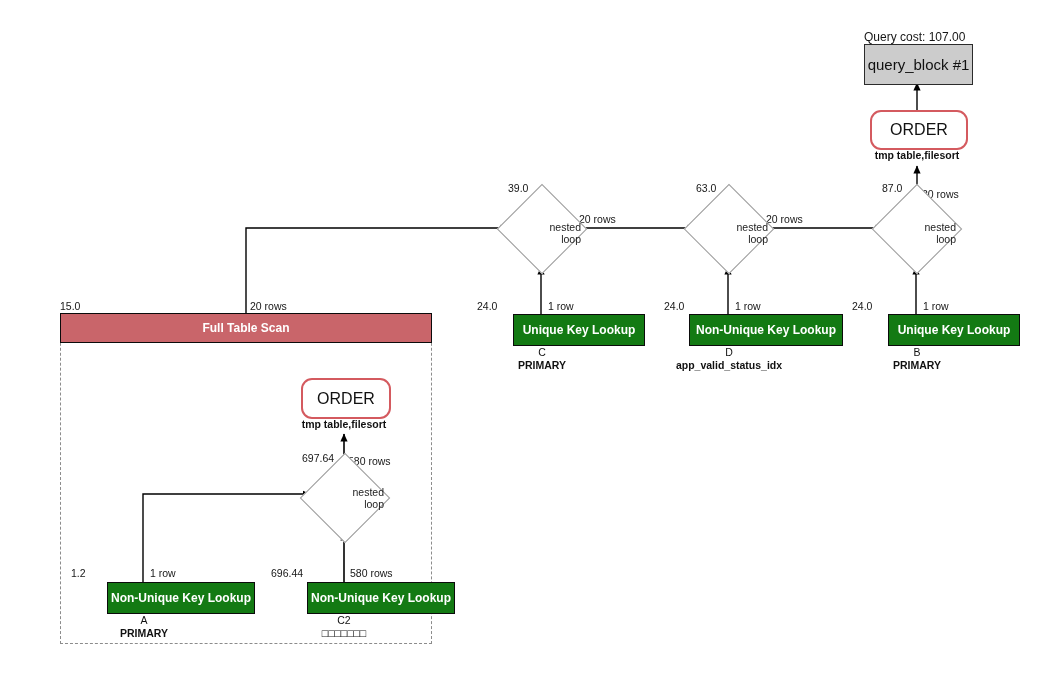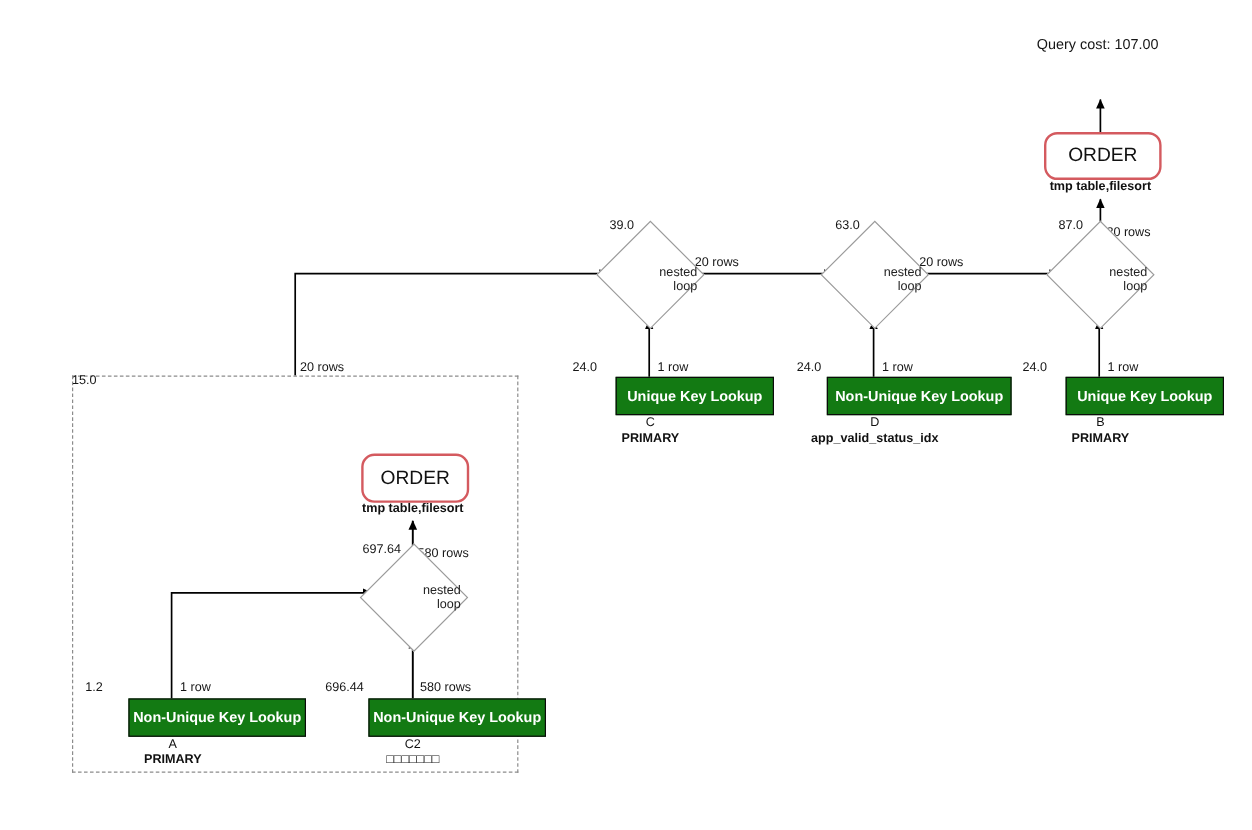--- a/index.html
+++ b/index.html
@@ -111,20 +111,21 @@
      up, right into nested loop (sub) --&gt;
     <polyline points="143,582 143,494 310,494" fill="none" stroke="#000" stroke-width="1.4" marker-end="url(#ah)"></polyline>
      nested loop (sub) --&gt;
     <line x1="344" y1="582" x2="344" y2="533" stroke="#000" stroke-width="1.6" marker-end="url(#ah)"></line>
      ORDER(sub) --&gt;
     <line x1="344" y1="466" x2="344" y2="434" stroke="#000" stroke-width="1.6" marker-end="url(#ah)"></line>
   </svg>
 
   <div class="querycost" style="left:864px;top:30px;">Query cost: 107.00</div>
 
+  <div class="queryblock" style="left:864px;top:44px;width:107px;height:39px;">query_block #1</div>
 
   <div class="ordernode" style="left:870px;top:110px;width:94px;height:36px;">ORDER</div>
   <div class="order-sub" style="left:870px;top:149px;width:94px;">tmp table,filesort</div>
 
   <div class="cost-lbl" style="left:508px;top:182px;">39.0</div>
   <div class="rows-lbl" style="left:579px;top:213px;">20 rows</div>
   <div class="diamond" style="left:510px;top:197px;"></div>
   <div class="diamond-lbl" style="left:501px;top:222px;">
     <div>nested</div>
     <div>loop</div>
@@ -165,22 +166,23 @@
   <div class="cost-lbl" style="left:852px;top:300px;">24.0</div>
   <div class="rows-lbl" style="left:923px;top:300px;">1 row</div>
   <div class="tbox green" style="left:852px;top:314px;width:130px;height:30px;">Unique Key Lookup</div>
   <div class="tbox-sub" style="left:852px;top:346px;width:130px;">
     <div class="alias">B</div>
     <div class="idx">PRIMARY</div>
   </div>
 
   <div class="subquery" style="left:60px;top:313px;width:370px;height:329px;"></div>
 
-  <div class="cost-lbl" style="left:60px;top:300px;margin-top:11px;">15.0</div>
+  <div class="cost-lbl" style="left:60px;top:300px;">15.0</div>
   <div class="rows-lbl" style="left:250px;top:300px;">20 rows</div>
+  <div class="tbox red" style="left:60px;top:313px;width:370px;height:28px;">Full Table Scan</div>
 
   <div class="ordernode" style="left:301px;top:378px;width:86px;height:37px;">ORDER</div>
   <div class="order-sub" style="left:296px;top:418px;width:96px;">tmp table,filesort</div>
 
   <div class="cost-lbl" style="left:302px;top:452px;">697.64</div>
   <div class="rows-lbl" style="left:348px;top:455px;">580 rows</div>
   <div class="diamond" style="left:313px;top:466px;"></div>
   <div class="diamond-lbl" style="left:304px;top:487px;">
     <div>nested</div>
     <div>loop</div>

